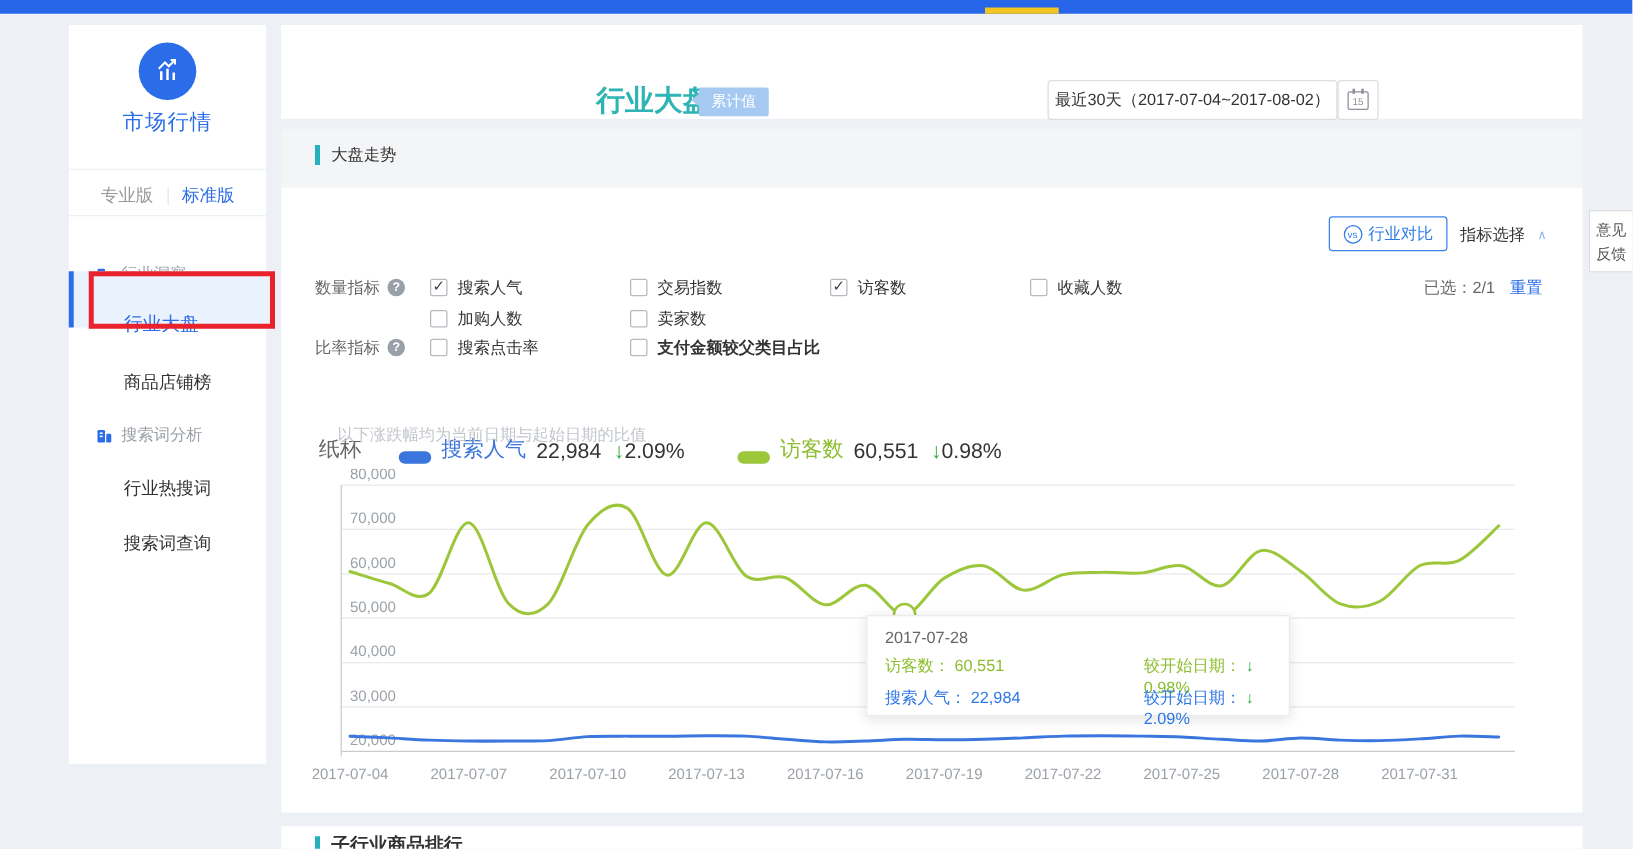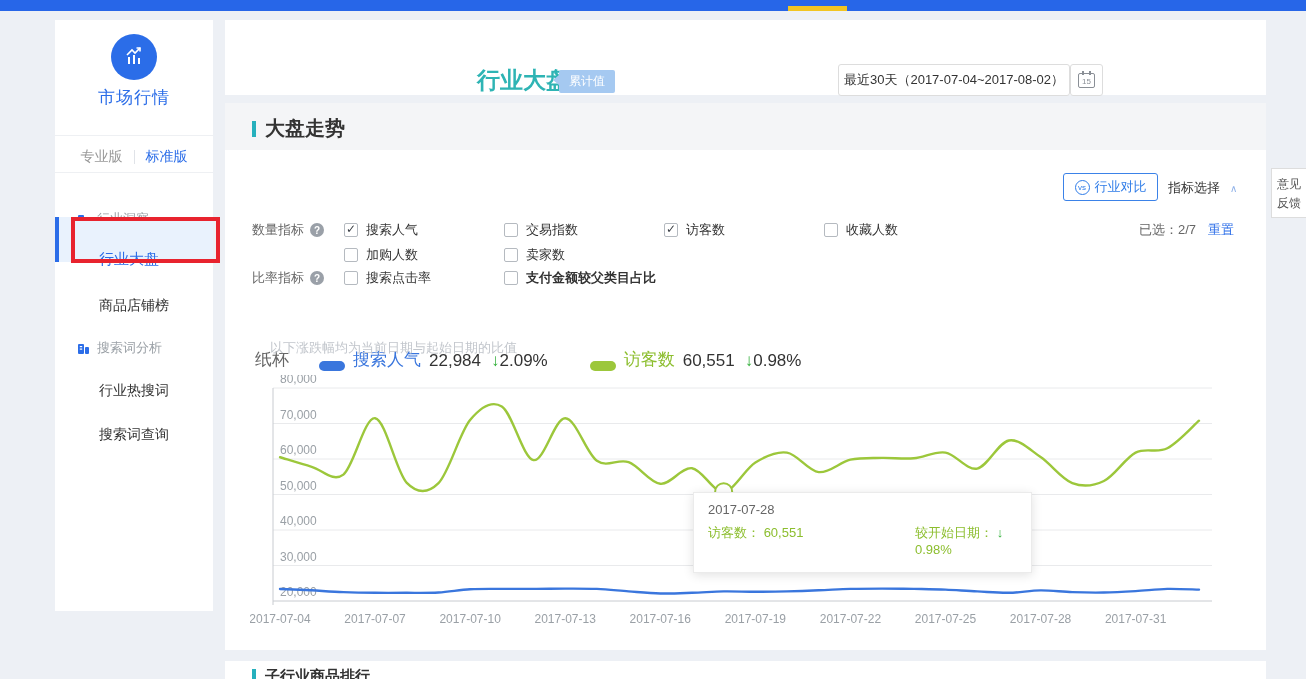--- a/index.html
+++ b/index.html
@@ -39,21 +39,21 @@
   .date-btn { left:613px; width:232px; }
   .cal-btn { left:845px; width:33px; }
   .cal-icon { width:17px; height:15px; border:1px solid #8a8f96; border-radius:2px; position:relative; font-size:8px; color:#8a8f96; display:flex; align-items:flex-end; justify-content:center; line-height:1; padding-bottom:1px; }
   .cal-icon::before, .cal-icon::after { content:""; position:absolute; top:-3px; width:2px; height:4px; background:#8a8f96; }
   .cal-icon::before { left:3px; } .cal-icon::after { right:3px; }
   .cat-dd { left:888px; width:188px; }
 
   
   .section-strip { position:absolute; left:225px; top:103px; width:1041px; height:47px; background:#f4f5f7; }
   .tick-bar { display:inline-block; width:4px; height:16px; background:#26b0bd; vertical-align:-3px; }
-  .section-title { position:absolute; left:252px; top:115px; display:flex; align-items:center; gap:9px; font-size:20px; font-weight:bold; color:#333; }
+  .section-title { position:absolute; left:252px; top:115px; display:flex; align-items:center; gap:9px; font-size:13px; font-weight:normal; color:#333; }
 
   
   .chart-card { position:absolute; left:225px; top:150px; width:1041px; height:500px; background:#fff; }
 
   .compare-btn { position:absolute; left:1063px; top:173px; width:95px; height:28px; border:1px solid #3b82e8; border-radius:3px; background:#fff; color:#2f7ce8; font-size:13px; display:flex; align-items:center; justify-content:center; gap:5px; }
   .vs-circle { width:15px; height:15px; border:1px solid #2f7ce8; border-radius:50%; font-size:8px; display:flex; align-items:center; justify-content:center; }
   .metric-select { position:absolute; left:1168px; top:179px; font-size:13px; color:#333; display:flex; align-items:center; gap:10px; }
   .metric-select .chev-up { font-size:10px; color:#8fb1e8; }
 
   .metric-label { position:absolute; left:252px; display:flex; align-items:center; gap:6px; font-size:13px; color:#666; }
@@ -221,21 +221,21 @@
   </div>
   <div class="cb-item" style="left:344px;top:269px;">
     <span class="cb"></span>
     <span>搜索点击率</span>
   </div>
   <div class="cb-item" style="left:504px;top:269px;font-weight:bold;">
     <span class="cb"></span>
     <span>支付金额较父类目占比</span>
   </div>
   <div class="selected-info">
-    <span>已选：2/7</span>
+    <span>已选：2/1</span>
     <span class="reset-link">重置</span>
   </div>
 
   <div class="legend-row">
     <span class="legend-cat">纸杯</span>
     <span class="pill blue"></span>
     <span class="legend-name blue">搜索人气</span>
     <span class="legend-val">22,984</span>
     <span class="arrow-down">↓</span>
     <span class="legend-chg">2.09%</span>
@@ -282,20 +282,29 @@
     <div class="tt-date">2017-07-28</div>
     <div class="tt-row tt-green">
       <span>访客数：</span>
       <span>60,551</span>
       <span class="tt-right">
         <span>较开始日期：</span>
         <span class="arrow-down">↓</span>
         <span>0.98%</span>
       </span>
     </div>
+    <div class="tt-row tt-blue">
+      <span>搜索人气：</span>
+      <span>22,984</span>
+      <span class="tt-right">
+        <span>较开始日期：</span>
+        <span class="arrow-down">↓</span>
+        <span>2.09%</span>
+      </span>
+    </div>
   </div>
 
   <div class="feedback">
     <div>意见</div>
     <div>反馈</div>
   </div>
 
   <div class="bottom-strip">
     <div class="bottom-title">
       <span class="tick-bar"></span>

